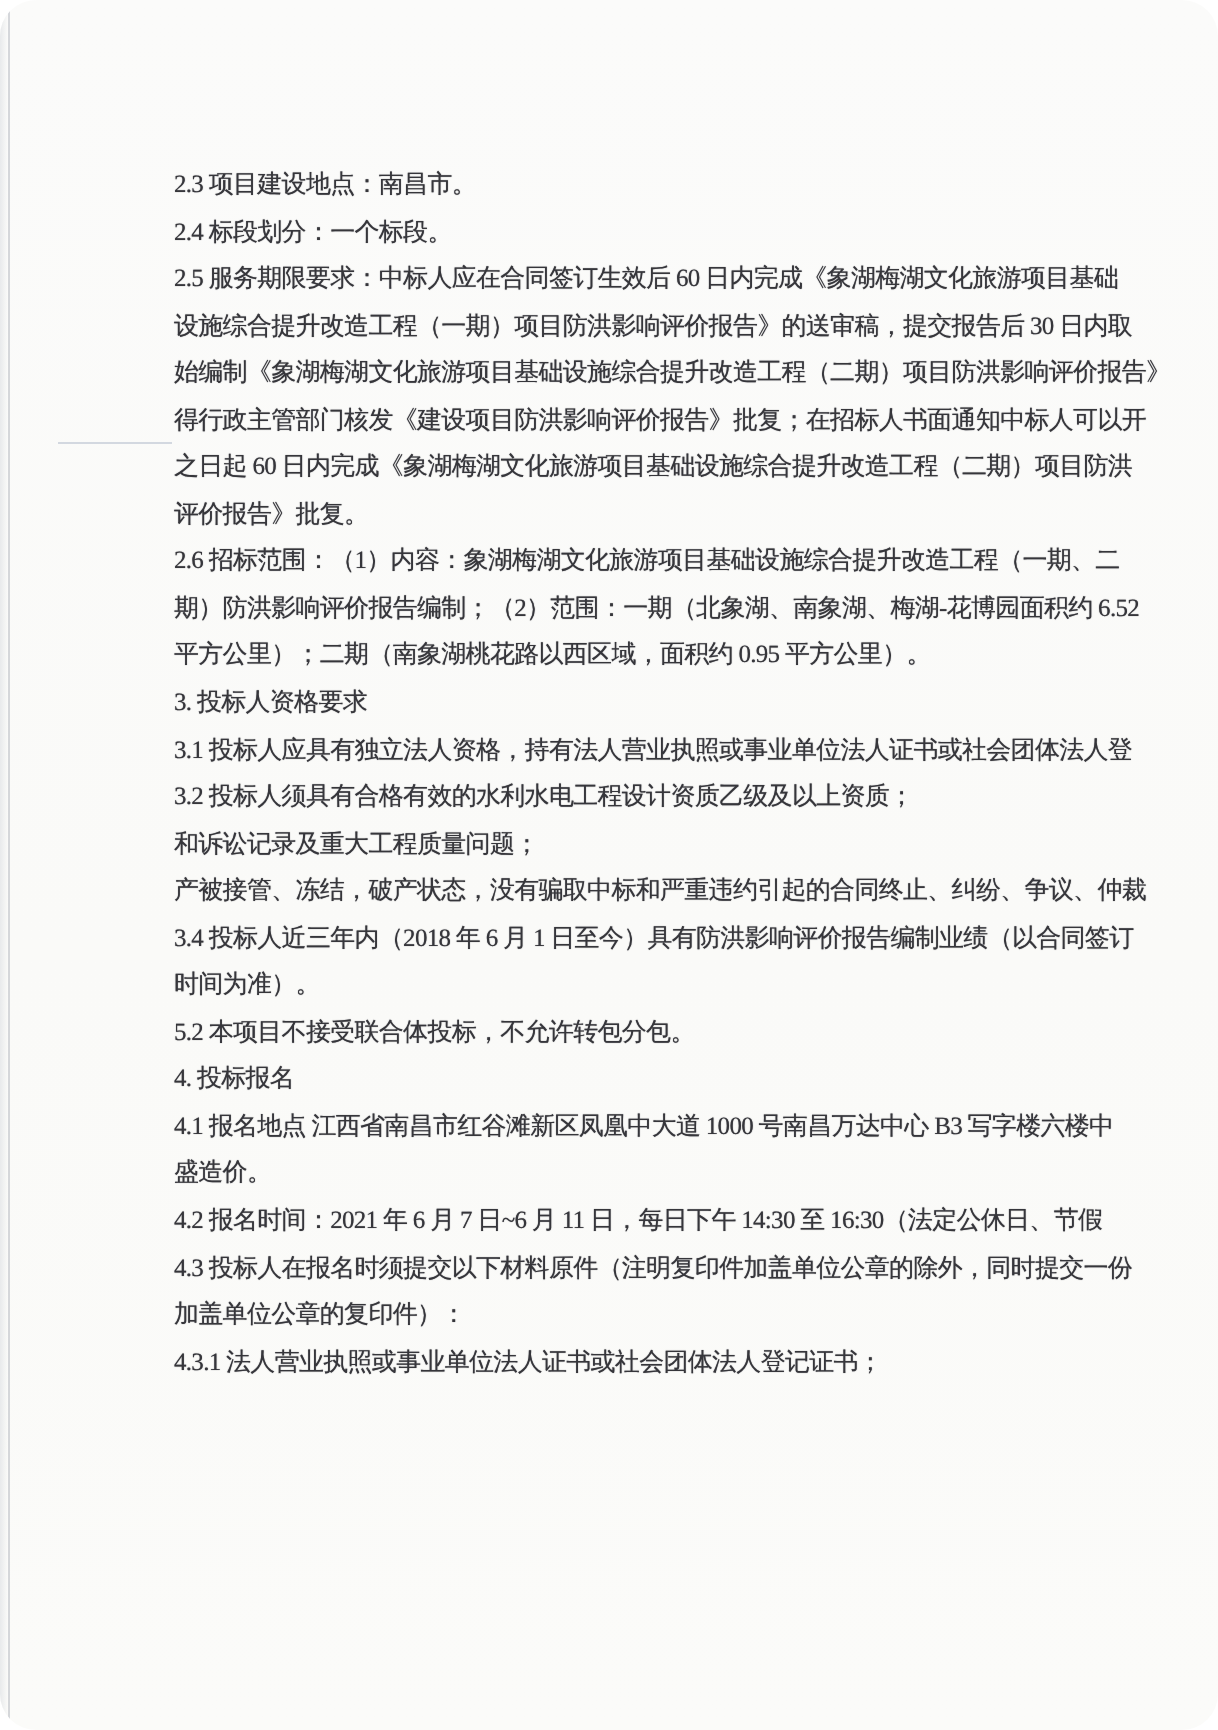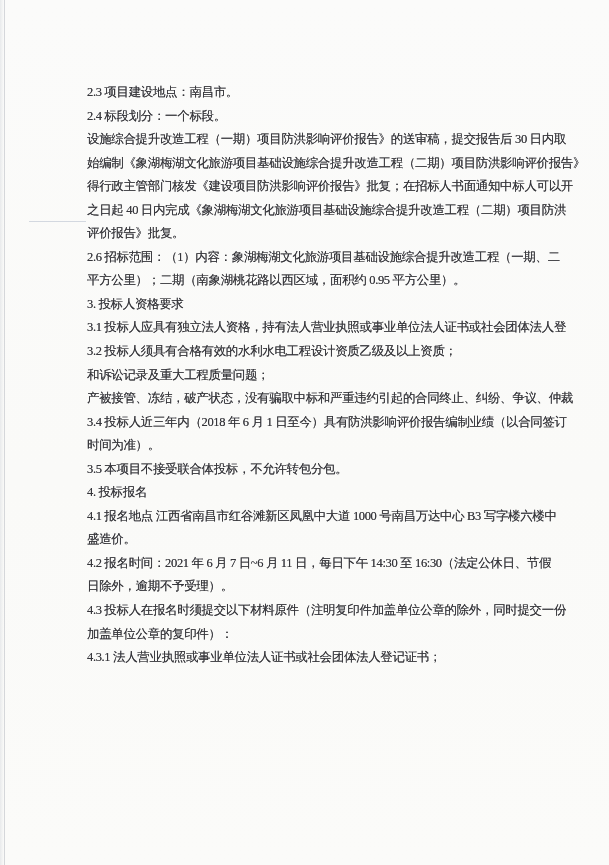--- a/index.html
+++ b/index.html
@@ -7,20 +7,21 @@
     padding: 0;
     background: #ffffff;
   }
   .page {
     position: relative;
     width: 609px;
     height: 865px;
     background: linear-gradient(180deg, #fbfbfa 0%, #fafaf8 55%, #fbfbf9 100%);
     overflow: hidden;
     font-family: "Liberation Serif", "DejaVu Serif", serif;
+    border-radius: 18px;
   }
   
   .edge-left {
     position: absolute;
     left: 4px;
     top: 0;
     width: 1px;
     height: 100%;
     background: rgba(175, 180, 188, 0.5);
   }
@@ -58,37 +59,38 @@
 </head>
 <body>
 
 <div class="page">
   <div class="edge-left-soft"></div>
   <div class="edge-left"></div>
   <div class="scan-artifact" style="left:29px; top:221px; width:57px;"></div>
   <div class="text-block" id="text-block">
       <div class="text-line">2.3 项目建设地点：南昌市。</div>
       <div class="text-line">2.4 标段划分：一个标段。</div>
+      <div class="text-line">2.5 服务期限要求：中标人应在合同签订生效后 60 日内完成《象湖梅湖文化旅游项目基础</div>
       <div class="text-line">设施综合提升改造工程（一期）项目防洪影响评价报告》的送审稿，提交报告后 30 日内取</div>
       <div class="text-line">始编制《象湖梅湖文化旅游项目基础设施综合提升改造工程（二期）项目防洪影响评价报告》</div>
       <div class="text-line">得行政主管部门核发《建设项目防洪影响评价报告》批复；在招标人书面通知中标人可以开</div>
-      <div class="text-line">之日起 40 日内完成《象湖梅湖文化旅游项目基础设施综合提升改造工程（二期）项目防洪</div>
+      <div class="text-line">之日起 60 日内完成《象湖梅湖文化旅游项目基础设施综合提升改造工程（二期）项目防洪</div>
       <div class="text-line">评价报告》批复。</div>
       <div class="text-line">2.6 招标范围：（1）内容：象湖梅湖文化旅游项目基础设施综合提升改造工程（一期、二</div>
+      <div class="text-line">期）防洪影响评价报告编制；（2）范围：一期（北象湖、南象湖、梅湖-花博园面积约 6.52</div>
       <div class="text-line">平方公里）；二期（南象湖桃花路以西区域，面积约 0.95 平方公里）。</div>
       <div class="text-line">3.  投标人资格要求</div>
       <div class="text-line">3.1 投标人应具有独立法人资格，持有法人营业执照或事业单位法人证书或社会团体法人登</div>
       <div class="text-line">3.2 投标人须具有合格有效的水利水电工程设计资质乙级及以上资质；</div>
       <div class="text-line">和诉讼记录及重大工程质量问题；</div>
       <div class="text-line">产被接管、冻结，破产状态，没有骗取中标和严重违约引起的合同终止、纠纷、争议、仲裁</div>
       <div class="text-line">3.4 投标人近三年内（2018 年 6 月 1 日至今）具有防洪影响评价报告编制业绩（以合同签订</div>
       <div class="text-line">时间为准）。</div>
-      <div class="text-line">3.5 本项目不接受联合体投标，不允许转包分包。</div>
+      <div class="text-line">5.2 本项目不接受联合体投标，不允许转包分包。</div>
       <div class="text-line">4.  投标报名</div>
       <div class="text-line">4.1 报名地点 江西省南昌市红谷滩新区凤凰中大道 1000 号南昌万达中心 B3 写字楼六楼中</div>
       <div class="text-line">盛造价。</div>
       <div class="text-line">4.2 报名时间：2021 年 6 月 7 日~6 月 11 日，每日下午 14:30 至 16:30（法定公休日、节假</div>
-      <div class="text-line">日除外，逾期不予受理）。</div>
       <div class="text-line">4.3 投标人在报名时须提交以下材料原件（注明复印件加盖单位公章的除外，同时提交一份</div>
       <div class="text-line">加盖单位公章的复印件）：</div>
       <div class="text-line">4.3.1 法人营业执照或事业单位法人证书或社会团体法人登记证书；</div>
     </div>
 </div>
 
 </body></html>

